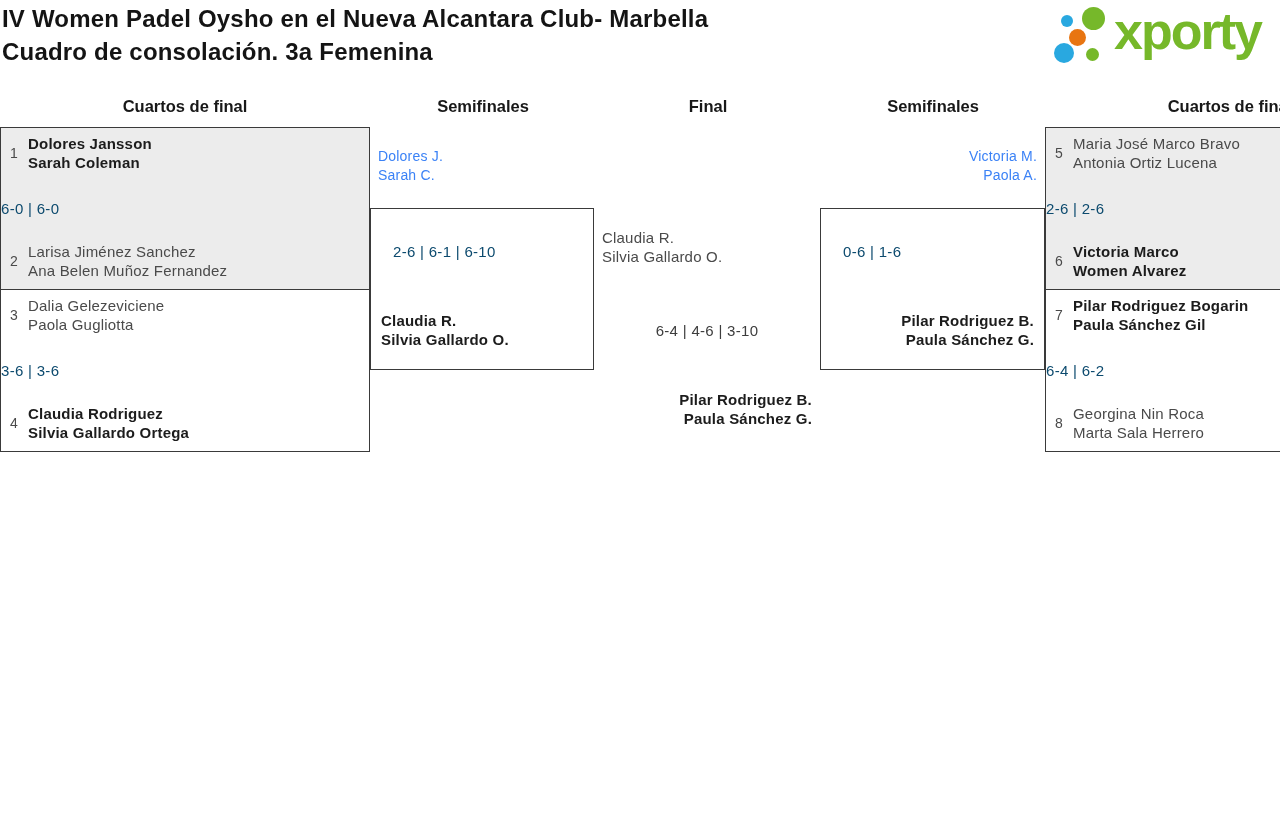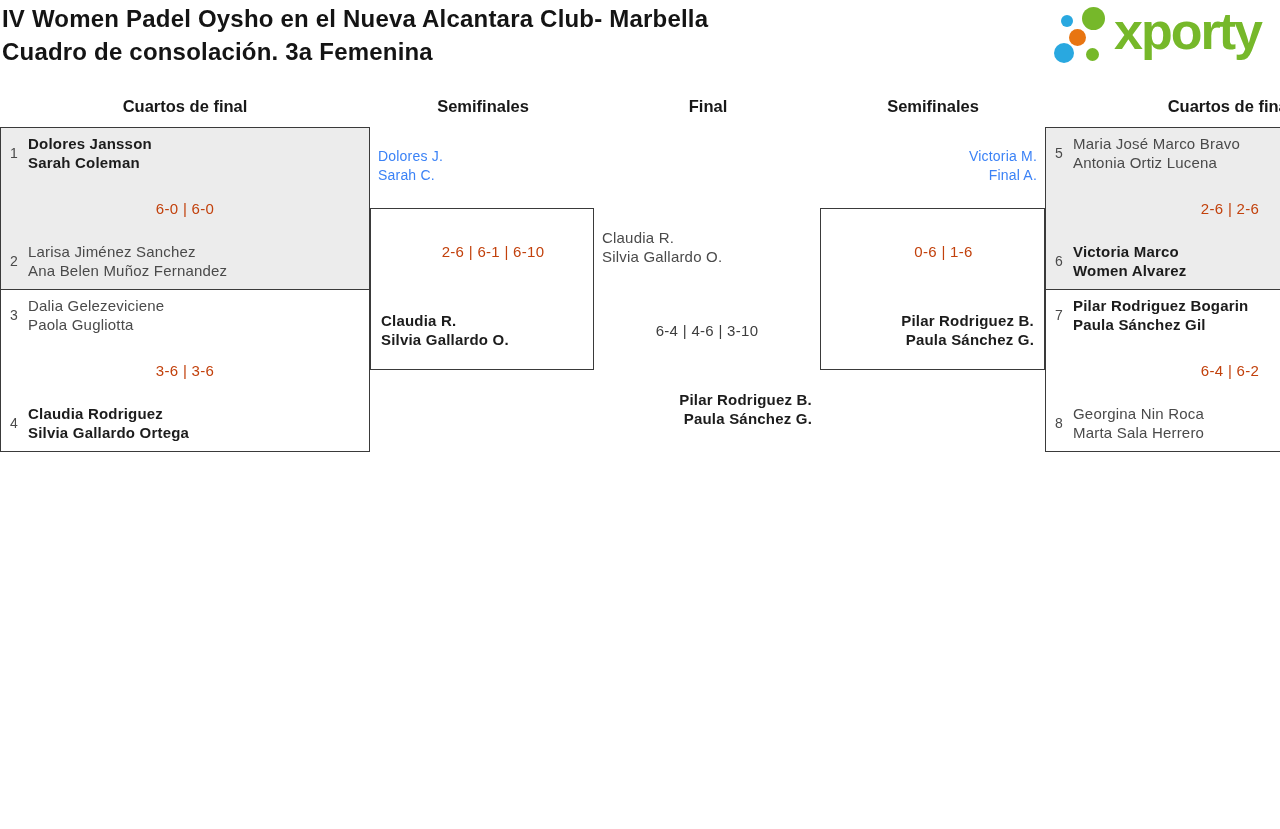--- a/index.html
+++ b/index.html
@@ -32,22 +32,22 @@
   .qf-right { left:1045px; }
   .match { position:relative; flex:1; }
   .match-top { background:#ececec; border-bottom:1px solid #3a3a3a; }
 
   .team-row { position:absolute; left:9px; right:6px; display:flex; align-items:center; gap:5px; }
   .row-top { top:6px; }
   .row-bottom { top:114px; }
   .seed { flex:none; width:13px; font-size:14px; color:#4a4a4a; }
   .names { font-size:15px; line-height:19px; color:#4a4a4a; letter-spacing:.2px; }
   .winner { font-weight:700; color:#1c1c1c; }
-  .score { position:absolute; left:0; right:0; top:72px; text-align:center;
-           font-size:15px; color:#c2410c; letter-spacing:.3px; }
+  .score { position:absolute; left:0; right:0; top:72px; 
+           font-size:15px; color:#0c4a6e; letter-spacing:.3px; }
 
   
   .sf { position:absolute; top:208px; height:162px; border:1px solid #3a3a3a; background:#fff; }
   .sf-left  { left:370px; width:224px; }
   .sf-right { left:820px; width:225px; }
   .sf .score { top:34px;padding-left:22px; }
   .sf-winner { position:absolute; top:102px; left:10px; right:10px;
                font-size:15px; line-height:19px; font-weight:700; color:#1c1c1c; letter-spacing:.2px; }
   .sf-right .sf-winner { text-align:right; }
 
@@ -163,21 +163,21 @@
       </div>
     </div>
   </div>
 
   <div class="sf-feeder feeder-left">
     <div>Dolores J.</div>
     <div>Sarah C.</div>
   </div>
   <div class="sf-feeder feeder-right">
     <div>Victoria M.</div>
-    <div>Final A.</div>
+    <div>Paola A.</div>
   </div>
 
   <div class="sf sf-left">
     <div class="score">2-6 | 6-1 | 6-10</div>
     <div class="sf-winner">
       <div>Claudia R.</div>
       <div>Silvia Gallardo O.</div>
     </div>
   </div>
 

